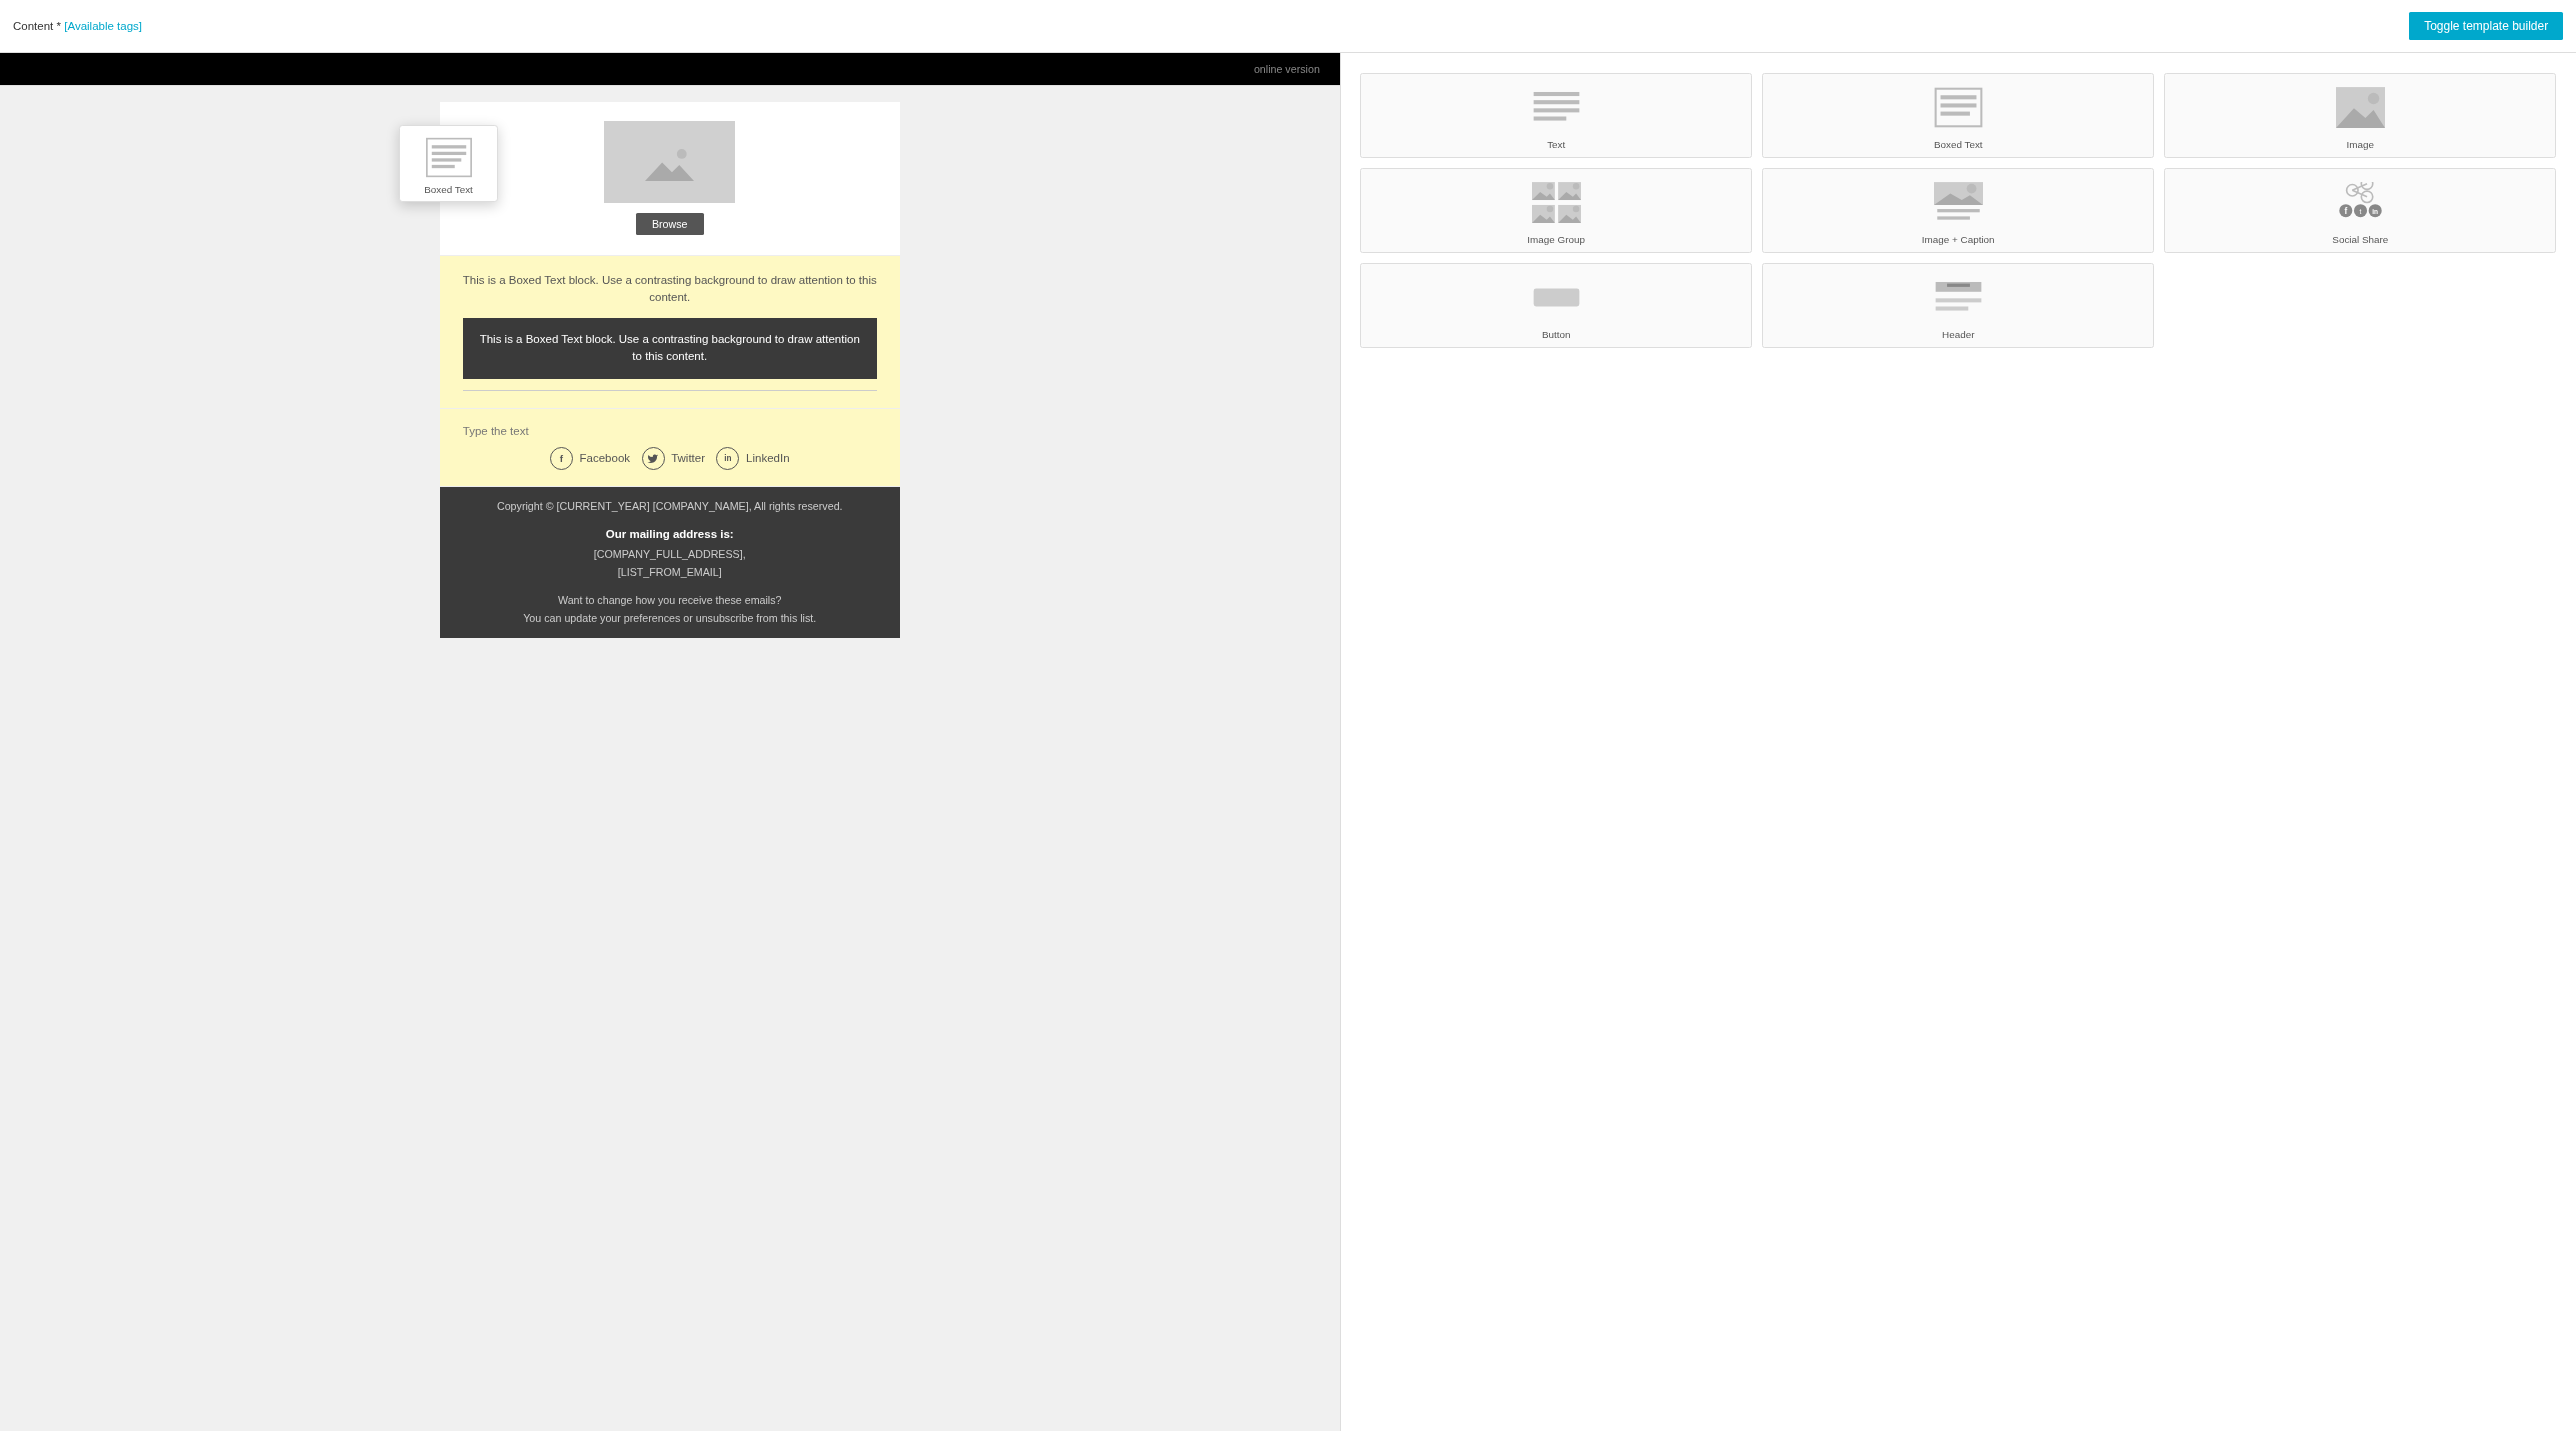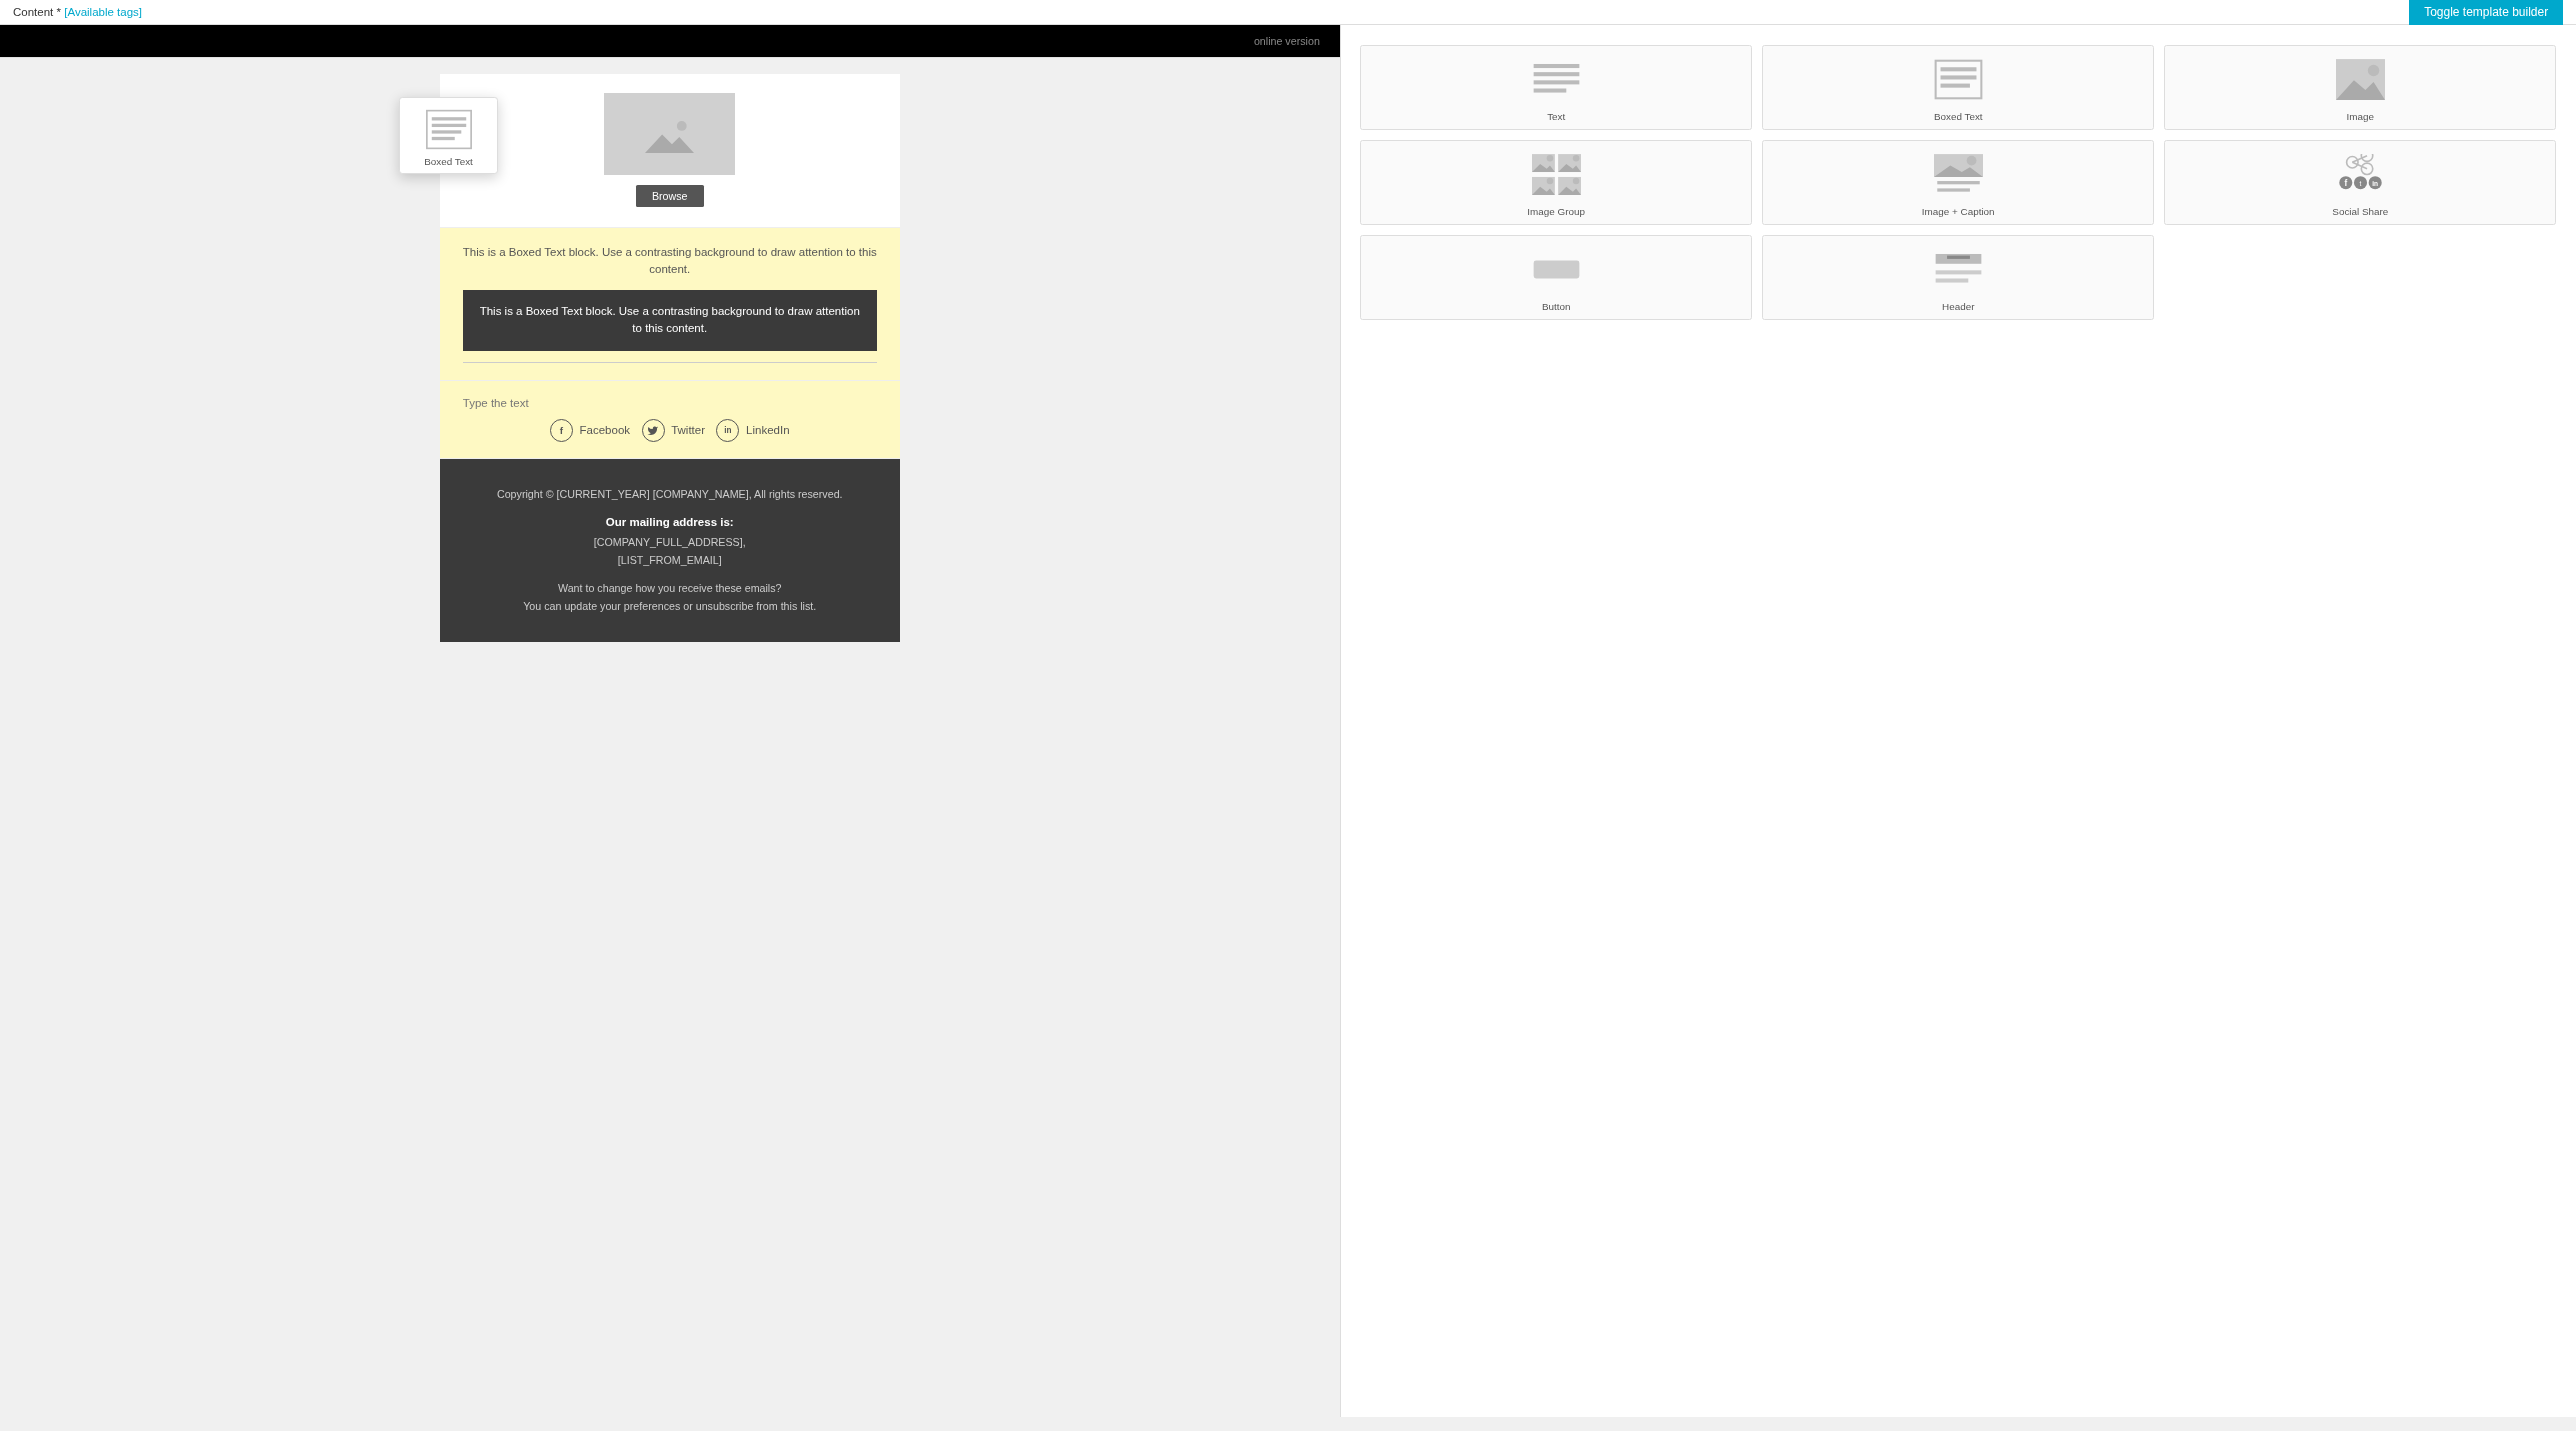--- a/index.html
+++ b/index.html
@@ -10,21 +10,21 @@
     }
 
     
     .top-bar {
       display: flex;
       align-items: center;
       justify-content: space-between;
       padding: 6.6px 13px;
       background: #fff;
       border-bottom: 0.8px solid #ddd;
-      height: 25px;
+      height: 53px;
     }
     .top-bar-left {
       display: flex;
       align-items: center;
       gap: 3.3px;
       font-size: 11.5px;
       color: #333;
     }
     .top-bar-left a {
       color: #00a8cc;
@@ -156,21 +156,21 @@
       justify-content: center;
       font-size: 9.9px;
       font-weight: bold;
       color: #555;
     }
 
     
     .email-footer {
       background: #3a3a3a;
       color: #ccc;
-      padding: 26px;
+      padding: 10px;
       text-align: center;
       font-size: 10.7px;
       line-height: 1.7;
     }
     .email-footer .mailing-bold {
       font-weight: bold;
       color: #fff;
       font-size: 11.5px;
     }
 

